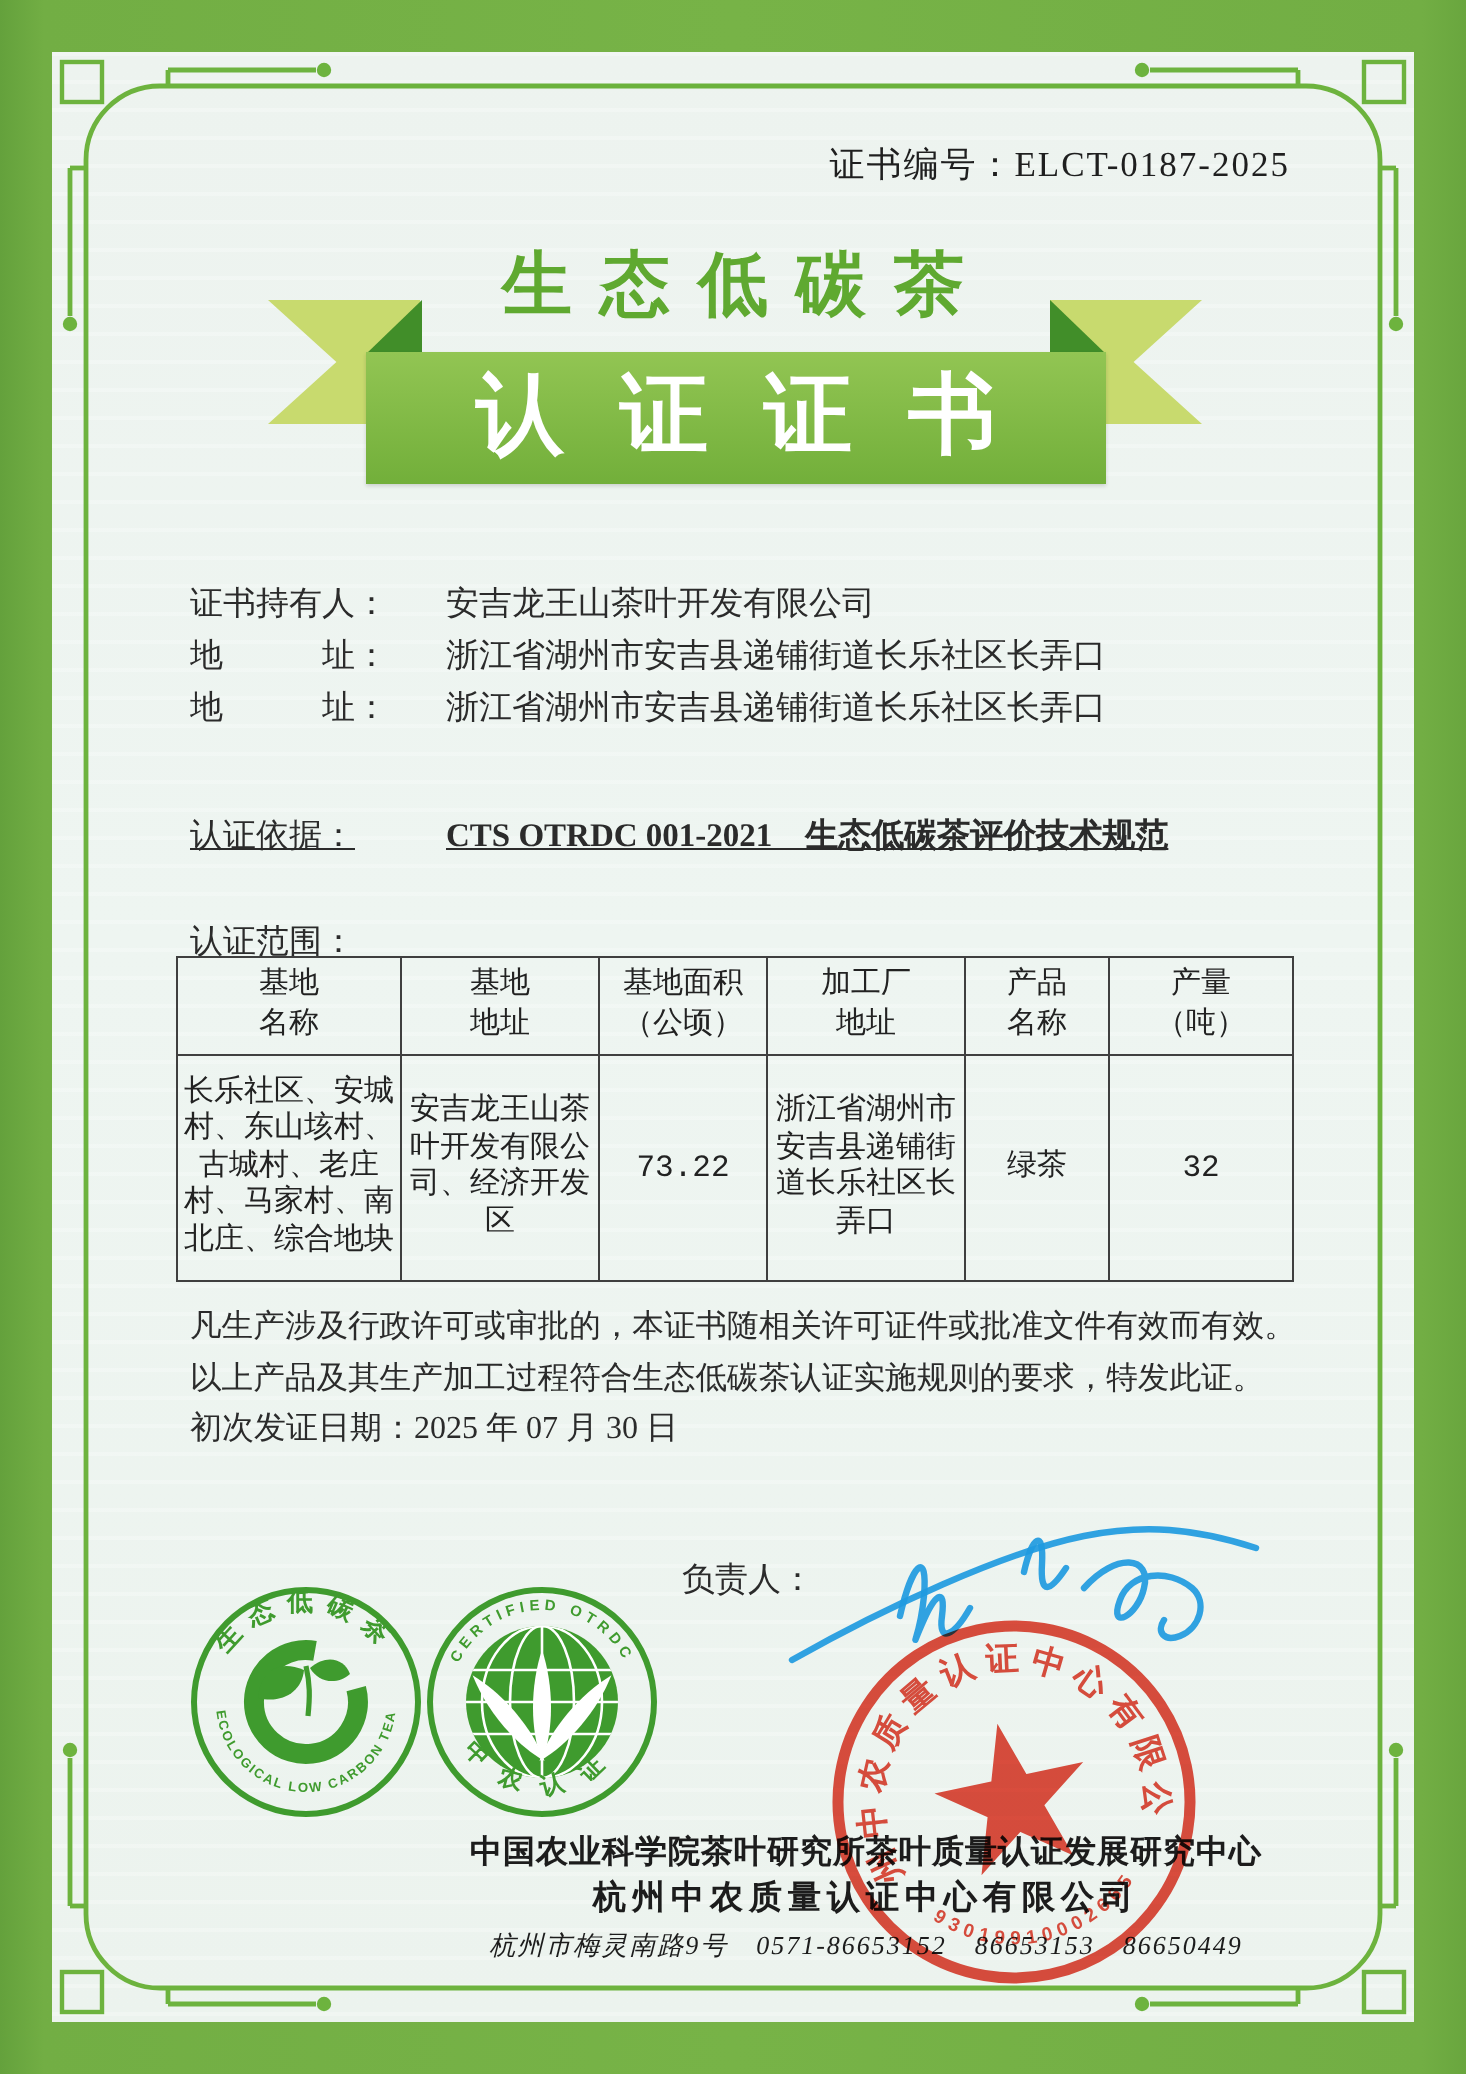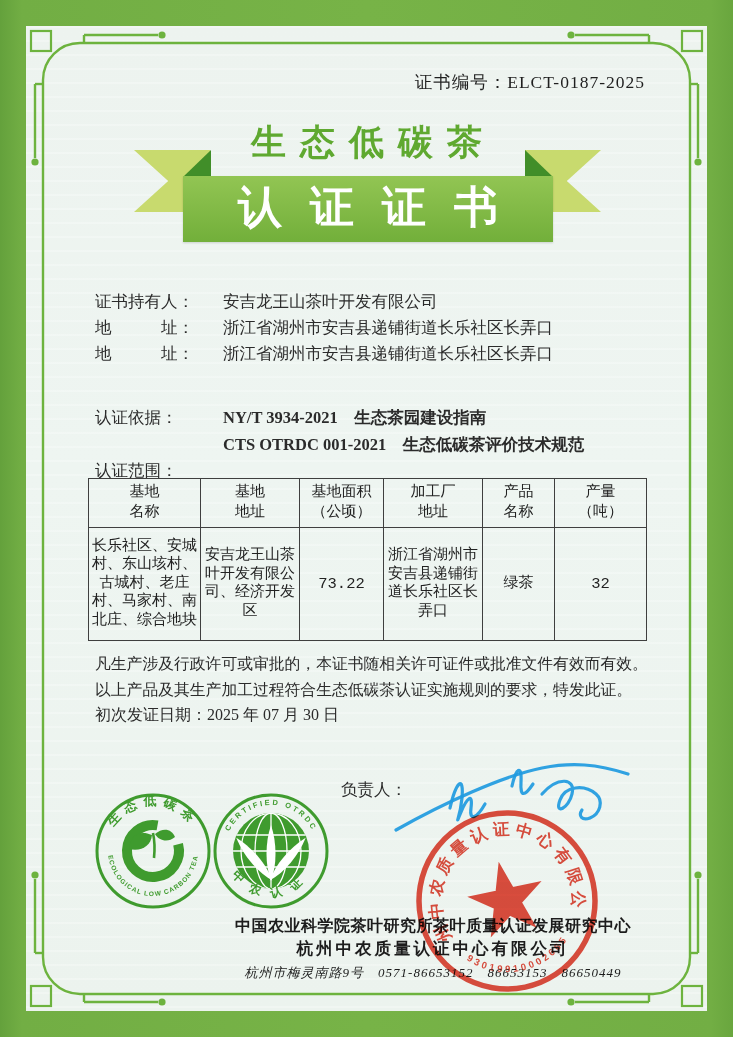--- a/index.html
+++ b/index.html
@@ -40,21 +40,21 @@
     box-shadow:0 1px 2px rgba(0,0,0,.15);
     text-align:center;line-height:64px;
     font-size:44px;font-weight:bold;color:#fff;letter-spacing:28px;text-indent:28px;
   }
 
   .holder{position:absolute;left:95px;top:289px;width:560px;font-size:16.5px;line-height:26.2px;}
   .holder-row{white-space:nowrap;}
   .hl{display:inline-block;min-width:116px;}
   .hv{display:inline-block;margin-left:12px;}
 
-  .basis{position:absolute;left:95px;top:404px;width:570px;font-size:16.5px;line-height:27px;display:flex;}
+  .basis{position:absolute;left:95px;top:404px;width:570px;font-size:16.5px;line-height:27px;display:flex;text-decoration:underline;}
   .basis .hl{flex:0 0 116px;}
   .basis-lines{margin-left:12px;font-weight:600;}
   .scope-label{position:absolute;left:95px;top:460px;font-size:16.5px;}
 
   table.cert{
     position:absolute;left:88px;top:478px;width:558px;border-collapse:collapse;table-layout:fixed;
     font-size:15px;text-align:center;color:#222;font-family:Liberation Mono, monospace;
   }
   table.cert th,table.cert td{border:1.4px solid #3f3f3f;font-weight:normal;padding:2px 3px;vertical-align:middle;}
   table.cert th{height:44px;line-height:20px;}
@@ -130,21 +130,20 @@
 
   <div class="holder">
     <div class="holder-row"><span class="hl">证书持有人：</span><span class="hv">安吉龙王山茶叶开发有限公司</span></div>
     <div class="holder-row"><span class="hl">地　　　址：</span><span class="hv">浙江省湖州市安吉县递铺街道长乐社区长弄口</span></div>
     <div class="holder-row"><span class="hl">地　　　址：</span><span class="hv">浙江省湖州市安吉县递铺街道长乐社区长弄口</span></div>
   </div>
 
   <div class="basis">
     <span class="hl">认证依据：</span>
     <div class="basis-lines">
-      <div>NY/T 3934-2021　生态茶园建设指南</div>
       <div>CTS OTRDC 001-2021　生态低碳茶评价技术规范</div>
     </div>
   </div>
 
   <div class="scope-label">认证范围：</div>
 
   <table class="cert">
     <colgroup>
       <col style="width:112px">
         <col style="width:99px">

